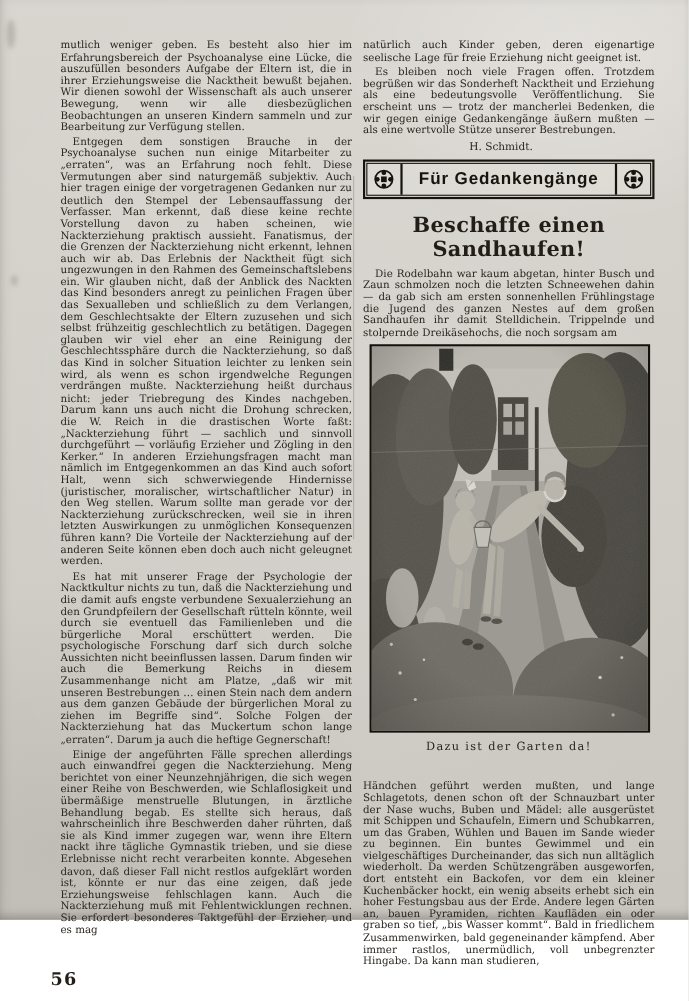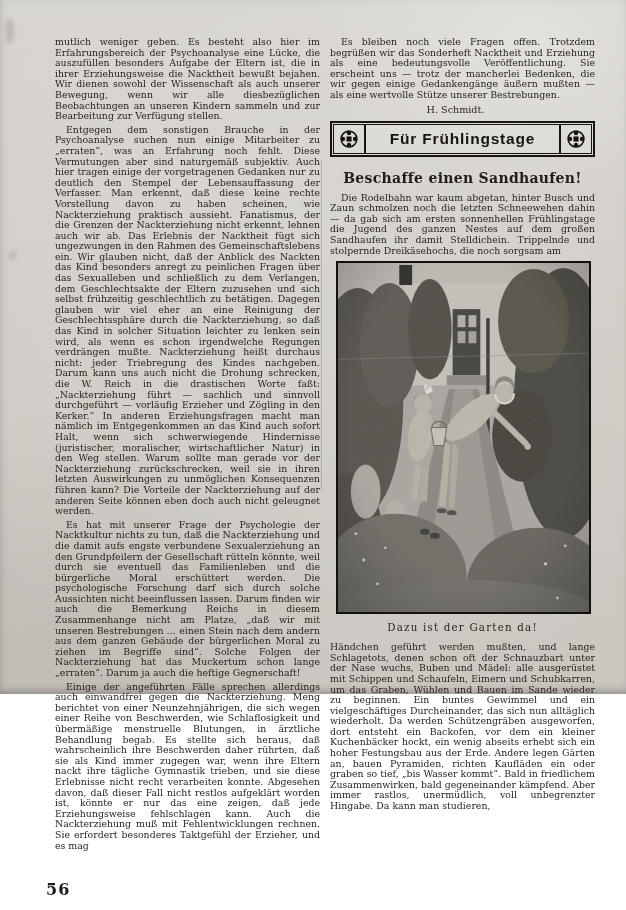--- a/index.html
+++ b/index.html
@@ -1,21 +1,21 @@
 <!DOCTYPE html>
 <html><head>
 <meta charset="utf-8">
 <style>
   html,body{margin:0;padding:0;}
   body{
     width:626px;height:910px;overflow:hidden;
     font-family:"DejaVu Serif",serif;
   }
   .page{
-    position:relative;width:626px;height:694px;
+    position:relative;width:626px;height:836px;
     background-color:#d6d3cd;
     background-image:
       radial-gradient(ellipse 320px 220px at 85% 6%, rgba(255,255,255,0.28), transparent 70%),
       radial-gradient(ellipse 420px 320px at 8% 92%, rgba(115,110,100,0.12), transparent 72%),
       radial-gradient(ellipse 500px 600px at 50% 45%, rgba(255,255,255,0.10), transparent 80%),
       linear-gradient(180deg, rgba(255,255,255,0.06), rgba(95,90,82,0.10));
     box-shadow: inset 0 -7px 10px -5px rgba(58,53,46,0.38), inset 4px 0 14px -8px rgba(70,65,58,0.30);
     color:#26211a;
     text-decoration:underline;
   }
@@ -49,31 +49,31 @@
     width:30px;display:flex;align-items:center;justify-content:center;
   }
   .ornament-cell.left{border-right:2px solid #17140f;}
   .ornament-cell.right{border-left:2px solid #17140f;}
   .header-title{
     flex:1;display:flex;align-items:center;justify-content:center;
     font-family:"Liberation Sans",sans-serif;
     font-weight:bold;font-size:15.5px;letter-spacing:0.8px;color:#17140f;
   }
   .article-heading{
-    text-align:center;font-weight:bold;font-size:14px;
+    text-align:center;font-weight:bold;font-size:19px;
     margin:13px 0 7px 0;color:#221d16;letter-spacing:0.3px;
   }
   .photo-frame{
     width:251px;height:349px;margin:5px 0 0 6px;
     border:2px solid #14110d;background:#a9a6a0;
   }
   .photo-frame svg{display:block;width:100%;height:100%;}
   .photo-caption{
     text-align:center;font-size:10.3px;letter-spacing:1.2px;
-    margin:7px 0 9px 0;color:#2a251e;
+    margin:7px 0 25px 0;color:#2a251e;
   }
   .page-number{
     position:absolute;left:46px;top:880px;
     font-size:16px;font-weight:bold;letter-spacing:1px;color:#221d16;
   }
 </style>
 </head>
 <body>
 
 <div class="page">
@@ -83,36 +83,37 @@
   <div class="gutter-line"></div>
 
   <div class="col col-left">
     <p class="body-text no-indent">mutlich weniger geben. Es besteht also hier im Erfahrungsbereich der Psychoanalyse eine Lücke, die auszufüllen besonders Aufgabe der Eltern ist, die in ihrer Erziehungsweise die Nacktheit bewußt bejahen. Wir dienen sowohl der Wissenschaft als auch unserer Bewegung, wenn wir alle diesbezüglichen Beobachtungen an unseren Kindern sammeln und zur Bearbeitung zur Verfügung stellen.</p>
     <p class="body-text">Entgegen dem sonstigen Brauche in der Psychoanalyse suchen nun einige Mitarbeiter zu „erraten“, was an Erfahrung noch fehlt. Diese Vermutungen aber sind naturgemäß subjektiv. Auch hier tragen einige der vorgetragenen Gedanken nur zu deutlich den Stempel der Lebensauffassung der Verfasser. Man erkennt, daß diese keine rechte Vorstellung davon zu haben scheinen, wie Nackterziehung praktisch aussieht. Fanatismus, der die Grenzen der Nackterziehung nicht erkennt, lehnen auch wir ab. Das Erlebnis der Nacktheit fügt sich ungezwungen in den Rahmen des Gemeinschaftslebens ein. Wir glauben nicht, daß der Anblick des Nackten das Kind besonders anregt zu peinlichen Fragen über das Sexualleben und schließlich zu dem Verlangen, dem Geschlechtsakte der Eltern zuzusehen und sich selbst frühzeitig geschlechtlich zu betätigen. Dagegen glauben wir viel eher an eine Reinigung der Geschlechtssphäre durch die Nackterziehung, so daß das Kind in solcher Situation leichter zu lenken sein wird, als wenn es schon irgendwelche Regungen verdrängen mußte. Nackterziehung heißt durchaus nicht: jeder Triebregung des Kindes nachgeben. Darum kann uns auch nicht die Drohung schrecken, die W. Reich in die drastischen Worte faßt: „Nackterziehung führt — sachlich und sinnvoll durchgeführt — vorläufig Erzieher und Zögling in den Kerker.“ In anderen Erziehungsfragen macht man nämlich im Entgegenkommen an das Kind auch sofort Halt, wenn sich schwerwiegende Hindernisse (juristischer, moralischer, wirtschaftlicher Natur) in den Weg stellen. Warum sollte man gerade vor der Nackterziehung zurückschrecken, weil sie in ihren letzten Auswirkungen zu unmöglichen Konsequenzen führen kann? Die Vorteile der Nackterziehung auf der anderen Seite können eben doch auch nicht geleugnet werden.</p>
     <p class="body-text">Es hat mit unserer Frage der Psychologie der Nacktkultur nichts zu tun, daß die Nackterziehung und die damit aufs engste verbundene Sexualerziehung an den Grundpfeilern der Gesellschaft rütteln könnte, weil durch sie eventuell das Familienleben und die bürgerliche Moral erschüttert werden. Die psychologische Forschung darf sich durch solche Aussichten nicht beeinflussen lassen. Darum finden wir auch die Bemerkung Reichs in diesem Zusammenhange nicht am Platze, „daß wir mit unseren Bestrebungen … einen Stein nach dem andern aus dem ganzen Gebäude der bürgerlichen Moral zu ziehen im Begriffe sind“. Solche Folgen der Nackterziehung hat das Muckertum schon lange „erraten“. Darum ja auch die heftige Gegnerschaft!</p>
     <p class="body-text">Einige der angeführten Fälle sprechen allerdings auch einwandfrei gegen die Nackterziehung. Meng berichtet von einer Neunzehnjährigen, die sich wegen einer Reihe von Beschwerden, wie Schlaflosigkeit und übermäßige menstruelle Blutungen, in ärztliche Behandlung begab. Es stellte sich heraus, daß wahrscheinlich ihre Beschwerden daher rührten, daß sie als Kind immer zugegen war, wenn ihre Eltern nackt ihre tägliche Gymnastik trieben, und sie diese Erlebnisse nicht recht verarbeiten konnte. Abgesehen davon, daß dieser Fall nicht restlos aufgeklärt worden ist, könnte er nur das eine zeigen, daß jede Erziehungsweise fehlschlagen kann. Auch die Nackterziehung muß mit Fehlentwicklungen rechnen. Sie erfordert besonderes Taktgefühl der Erzieher, und es mag</p>
   </div>
 
   <div class="col col-right">
+    <p class="body-text no-indent">natürlich auch Kinder geben, deren eigenartige seelische Lage für freie Erziehung nicht geeignet ist.</p>
     <p class="body-text">Es bleiben noch viele Fragen offen. Trotzdem begrüßen wir das Sonderheft Nacktheit und Erziehung als eine bedeutungsvolle Veröffentlichung. Sie erscheint uns — trotz der mancherlei Bedenken, die wir gegen einige Gedankengänge äußern mußten — als eine wertvolle Stütze unserer Bestrebungen.</p>
     <div class="signature">H. Schmidt.</div>
 
     <div class="header-box">
       <div class="header-box-inner">
         <div class="ornament-cell left">
           <svg width="22" height="22" viewBox="0 0 24 24">
             <circle cx="12" cy="12" r="8.6" fill="none" stroke="#17140f" stroke-width="1.7"></circle>
             <circle cx="12" cy="5.4" r="2.4" fill="#17140f"></circle>
             <circle cx="12" cy="18.6" r="2.4" fill="#17140f"></circle>
             <circle cx="5.4" cy="12" r="2.4" fill="#17140f"></circle>
             <circle cx="18.6" cy="12" r="2.4" fill="#17140f"></circle>
             <rect x="9.2" y="9.2" width="5.6" height="5.6" fill="#17140f"></rect>
           </svg>
         </div>
-        <div class="header-title">Für Frühlingstage</div>
+        <div class="header-title">Für Gedankengänge</div>
         <div class="ornament-cell right">
           <svg width="22" height="22" viewBox="0 0 24 24">
             <circle cx="12" cy="12" r="8.6" fill="none" stroke="#17140f" stroke-width="1.7"></circle>
             <circle cx="12" cy="5.4" r="2.4" fill="#17140f"></circle>
             <circle cx="12" cy="18.6" r="2.4" fill="#17140f"></circle>
             <circle cx="5.4" cy="12" r="2.4" fill="#17140f"></circle>
             <circle cx="18.6" cy="12" r="2.4" fill="#17140f"></circle>
             <rect x="9.2" y="9.2" width="5.6" height="5.6" fill="#17140f"></rect>
           </svg>
         </div>

